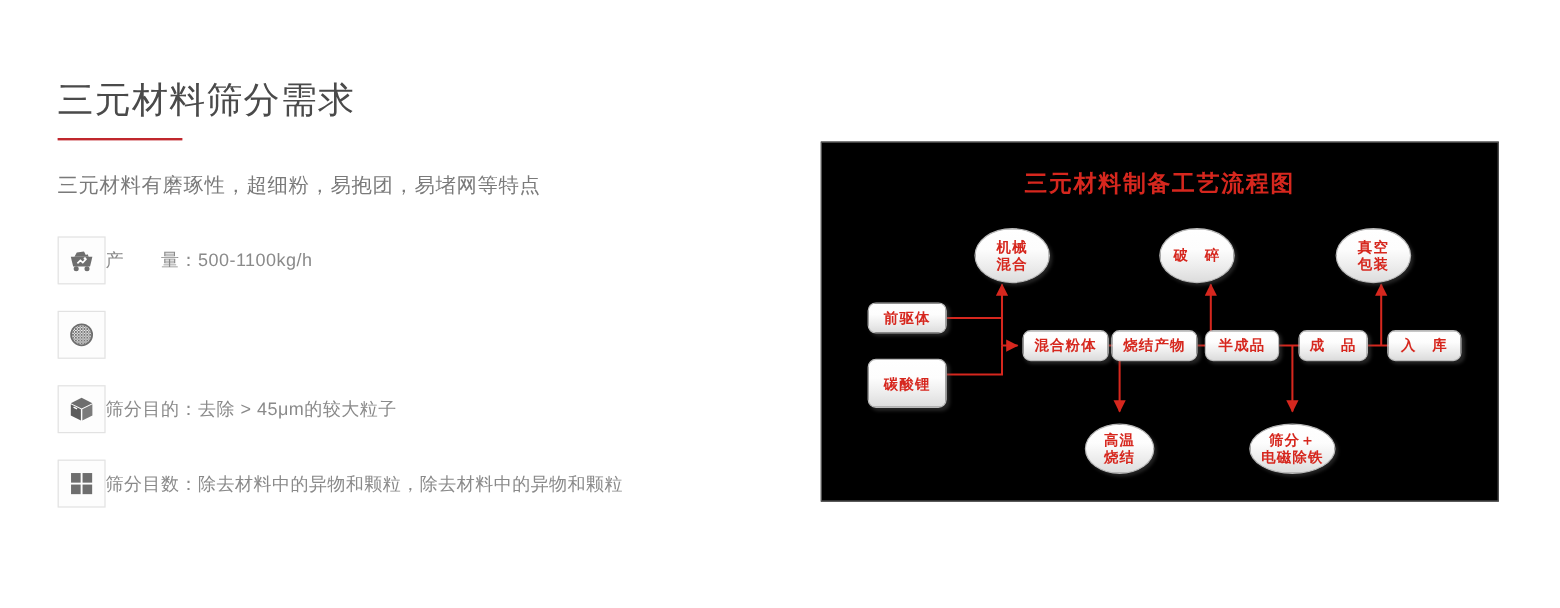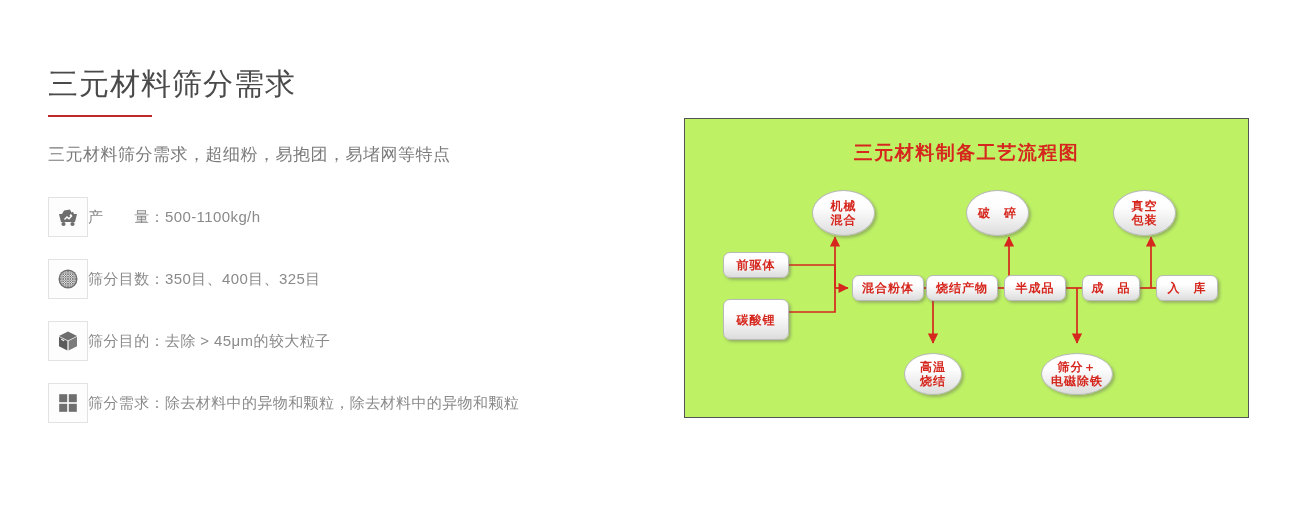--- a/index.html
+++ b/index.html
@@ -75,21 +75,21 @@
   .feature-text .lbl { color: #8a8a8a; }
 
   
   #diagram-panel {
     position: absolute;
     left: 684px;
     top: 118px;
     width: 565px;
     height: 300px;
     border: 1px solid #545454;
-    background: #bef264;
+    background: #000000;
     box-sizing: border-box;
   }
   #diagram-title {
     position: absolute;
     left: 0;
     right: 0;
     top: 21px;
     text-align: center;
     color: #d6271e;
     font-size: 19px;
@@ -133,21 +133,21 @@
   }
 </style>
 </head>
 <body>
 
 <div id="left-col">
 
   <h1 id="page-title">三元材料筛分需求</h1>
   <div id="title-underline"></div>
 
-  <div id="subtitle">三元材料筛分需求，超细粉，易抱团，易堵网等特点</div>
+  <div id="subtitle">三元材料有磨琢性，超细粉，易抱团，易堵网等特点</div>
 
   <div id="feature-list">
 
     <div class="feature-row">
       <div class="feature-icon-box">
         <svg width="24" height="24" viewBox="0 0 24 24">
           <path d="M3 9 L21 9 L19 17 L5 17 Z" fill="#6e6e6e"></path>
           <path d="M6 9 L8 5.5 L14 4.5 L15.5 7.5 L17 6.8 L18 9 Z" fill="#6e6e6e"></path>
           <polyline points="8.5,14.5 11,12 13,13.8 16,10.6" fill="none" stroke="#ffffff" stroke-width="1.4"></polyline>
           <circle cx="14.8" cy="10.4" r="1.1" fill="#ffffff"></circle>
@@ -166,23 +166,20 @@
           <defs>
             <pattern id="meshpat" width="2.4" height="2.4" patternUnits="userSpaceOnUse">
               <path d="M0 0 L2.4 2.4 M2.4 0 L0 2.4" stroke="#6e6e6e" stroke-width="0.75" fill="none"></path>
             </pattern>
           </defs>
           <circle cx="12" cy="12" r="9.5" fill="#6e6e6e"></circle>
           <circle cx="12" cy="12" r="8" fill="#f0f0f0"></circle>
           <circle cx="12" cy="12" r="8" fill="url(#meshpat)"></circle>
         </svg>
       </div>
-      <div class="feature-text">
-        <span class="lbl">筛分目数：</span><span>350目、400目、325目</span>
-      </div>
     </div>
 
     <div class="feature-row">
       <div class="feature-icon-box">
         <svg width="24" height="24" viewBox="0 0 24 24">
           <path d="M12 2.5 L21 7 L12 11.5 L3 7 Z" fill="#6e6e6e"></path>
           <path d="M3 7.8 L11.4 12.1 L11.4 21.5 L3 17.2 Z" fill="#5c5c5c"></path>
           <path d="M21 7.8 L12.6 12.1 L12.6 21.5 L21 17.2 Z" fill="#7b7b7b"></path>
           <path d="M5.3 10.2 L8.2 11.7" stroke="#ffffff" stroke-width="1.1" fill="none"></path>
         </svg>
@@ -195,21 +192,21 @@
     <div class="feature-row">
       <div class="feature-icon-box">
         <svg width="24" height="24" viewBox="0 0 24 24">
           <rect x="3.2" y="3.2" width="8" height="8" fill="#6e6e6e"></rect>
           <rect x="12.8" y="3.2" width="8" height="8" fill="#6e6e6e"></rect>
           <rect x="3.2" y="12.8" width="8" height="8" fill="#6e6e6e"></rect>
           <rect x="12.8" y="12.8" width="8" height="8" fill="#6e6e6e"></rect>
         </svg>
       </div>
       <div class="feature-text">
-        <span class="lbl">筛分需求：</span><span>除去材料中的异物和颗粒，除去材料中的异物和颗粒</span>
+        <span class="lbl">筛分目数：</span><span>除去材料中的异物和颗粒，除去材料中的异物和颗粒</span>
       </div>
     </div>
 
   </div>
 </div>
 
 <div id="diagram-panel">
   <div id="diagram-title">三元材料制备工艺流程图</div>
 
   <div id="flow-area">

